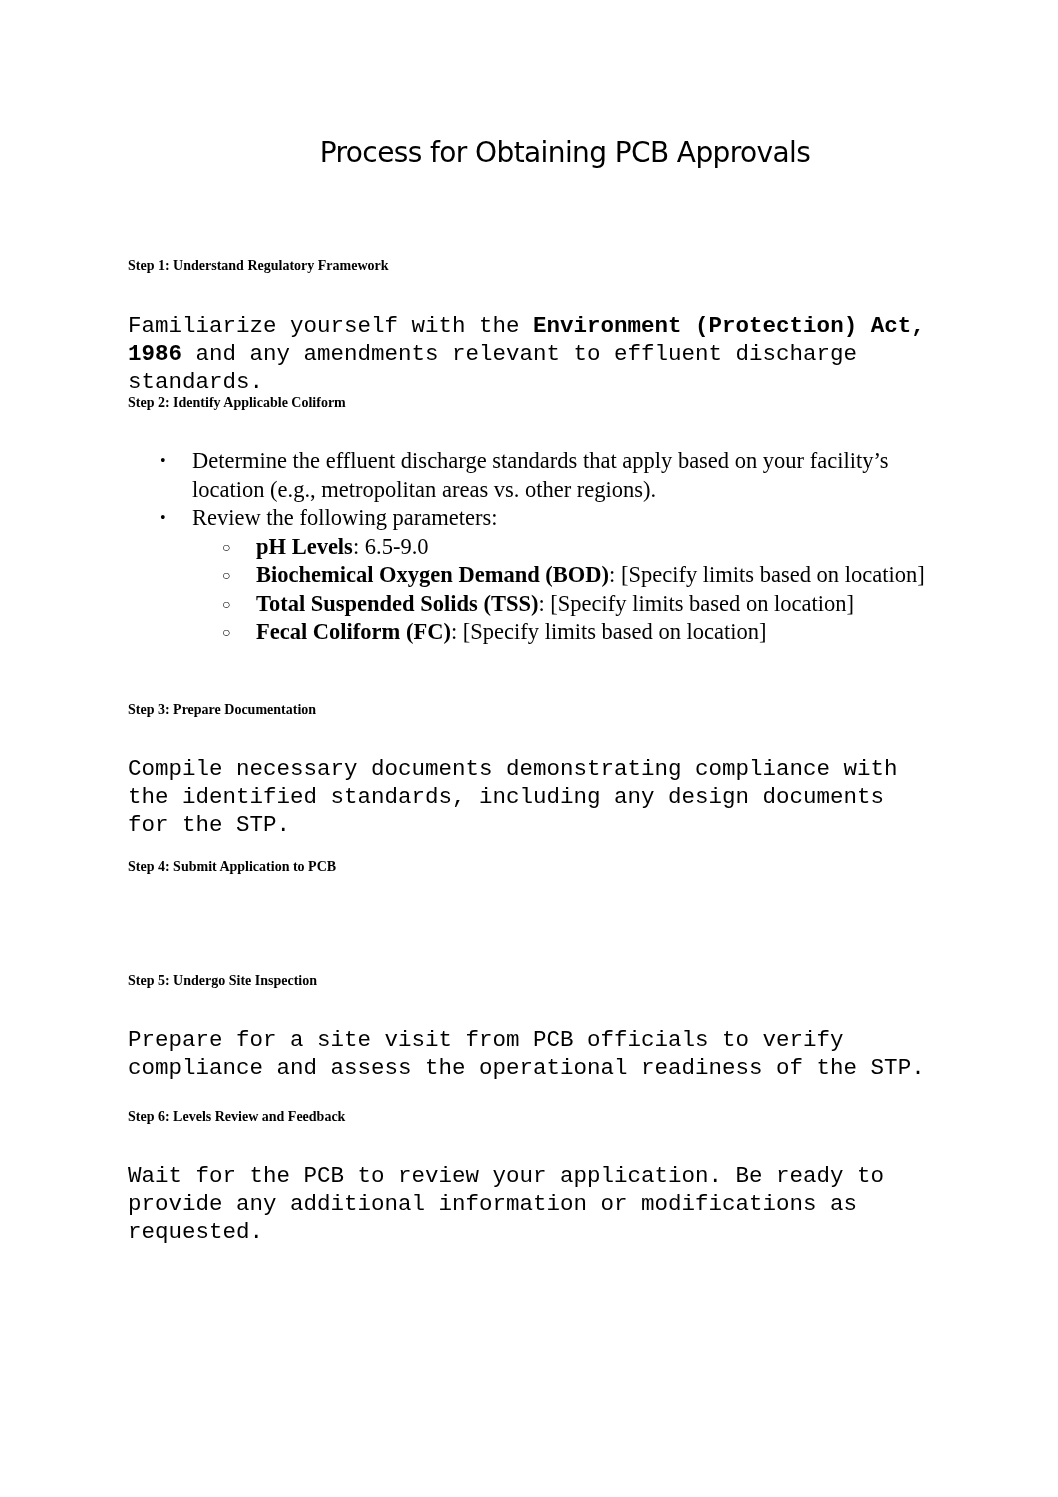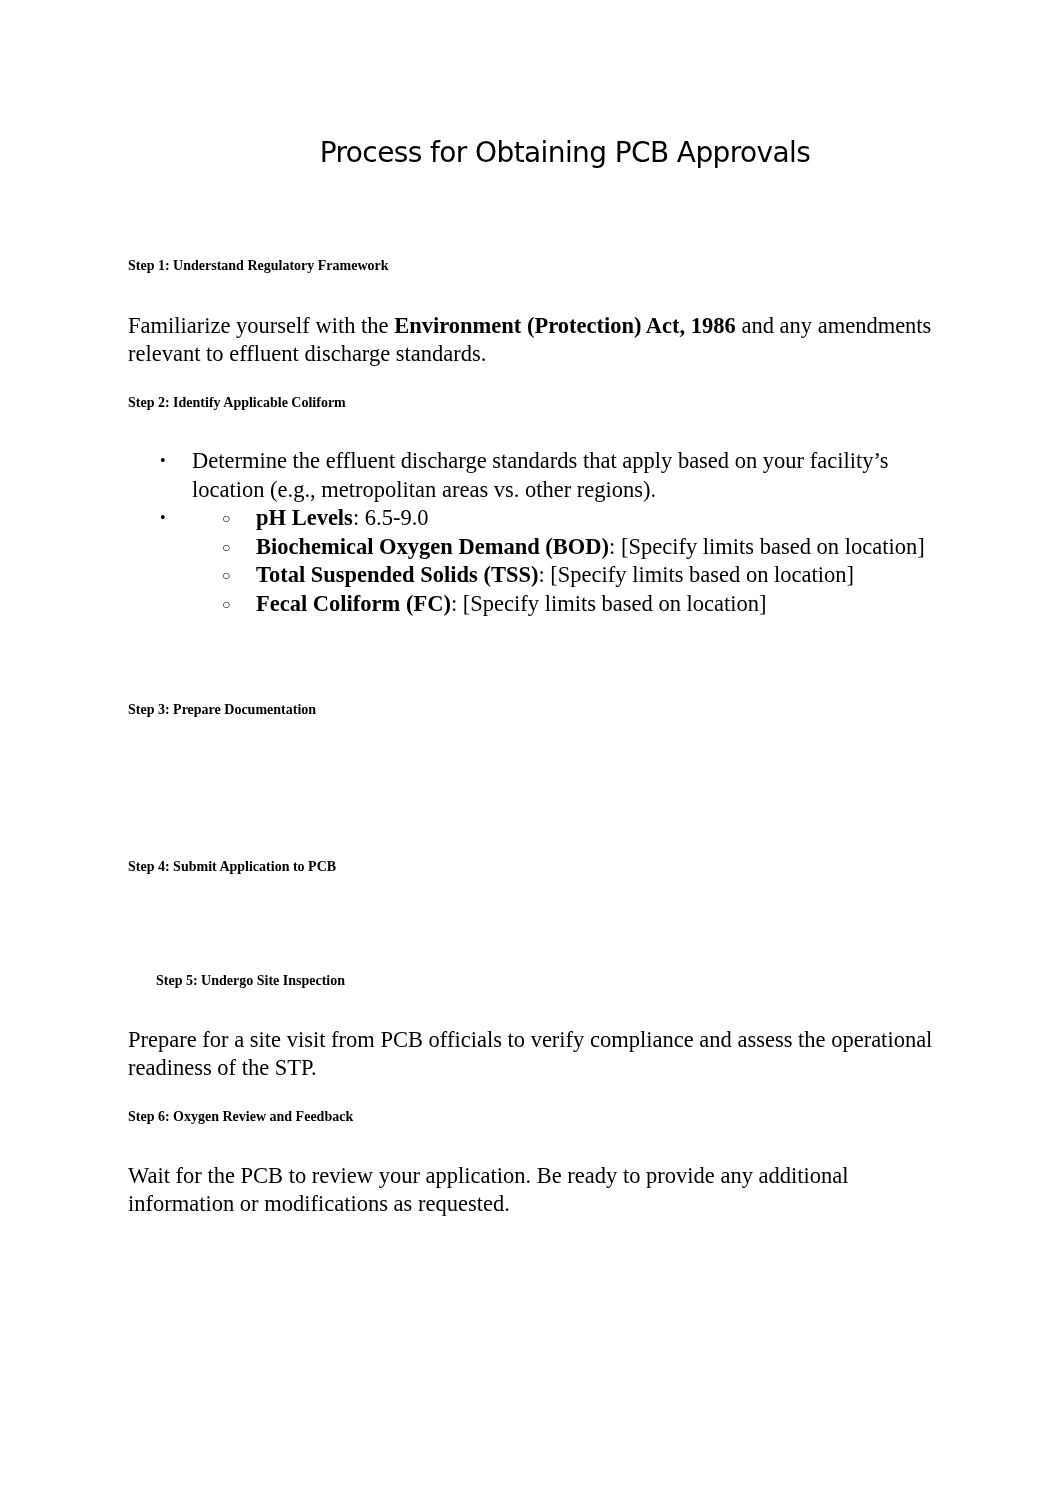--- a/index.html
+++ b/index.html
@@ -8,21 +8,21 @@
   .title {
     position: absolute; left: 0; top: 136px; width: 1058px; text-align: center;
     font-family: "DejaVu Sans", sans-serif; font-size: 28px; font-weight: normal;
     letter-spacing: -0.6px; margin: 0; padding-left: 36px;
   }
   .heading {
     position: absolute; left: 128px; font-family: "Liberation Serif", serif;
     font-size: 14px; font-weight: bold; margin: 0; white-space: nowrap;
   }
   .para {
-    position: absolute; left: 128px; width: 810px; font-family: Liberation Serif, serif;
+    position: absolute; left: 128px; width: 810px; font-family: Liberation Mono, monospace;
     font-size: 22.5px; line-height: 28px; margin: 0;
   }
   .para b { font-weight: bold; }
   .list { position: absolute; left: 128px; width: 810px; margin: 0; padding: 0; list-style: none;
     font-family: "Liberation Serif", serif; font-size: 22.5px; line-height: 28.5px; }
   .list li { position: relative; padding-left: 64px; }
   .bullet { position: absolute; left: 32px; top: 0; font-size: 16px; }
   .sublist { list-style: none; margin: 0; padding: 0; }
   .sublist li { position: relative; padding-left: 64px; }
   .circle { position: absolute; left: 30px; top: 1px; font-size: 14px; }
@@ -38,20 +38,21 @@
   <p class="para" style="top:312px;"><span>Familiarize yourself with the </span><b>Environment (Protection) Act, 1986</b><span> and any amendments relevant to effluent discharge standards.</span></p>
 
   <h2 class="heading" style="top:395px;">Step 2: Identify Applicable Coliform</h2>
   <ul class="list" style="top:447px;">
     <li>
       <span class="bullet">•</span>
       <span>Determine the effluent discharge standards that apply based on your facility’s location (e.g., metropolitan areas vs. other regions).</span>
     </li>
     <li>
       <span class="bullet">•</span>
+      <span>Review the following parameters:</span>
       <ul class="sublist" style="margin-left:0;">
         <li>
           <span class="circle">○</span>
           <b>pH Levels</b><span>: 6.5-9.0</span>
         </li>
         <li>
           <span class="circle">○</span>
           <b>Biochemical Oxygen Demand (BOD)</b><span>: [Specify limits based on location]</span>
         </li>
         <li>
@@ -60,22 +61,23 @@
         </li>
         <li>
           <span class="circle">○</span>
           <b>Fecal Coliform (FC)</b><span>: [Specify limits based on location]</span>
         </li>
       </ul>
     </li>
   </ul>
 
   <h2 class="heading" style="top:702px;">Step 3: Prepare Documentation</h2>
+  <p class="para" style="top:755px;">Compile necessary documents demonstrating compliance with the identified standards, including any design documents for the STP.</p>
 
   <h2 class="heading" style="top:838px;margin-top:21px;">Step 4: Submit Application to PCB</h2>
 
-  <h2 class="heading" style="top:973px;margin-left:28px;">Step 5: Undergo Site Inspection</h2>
+  <h2 class="heading" style="top:973px;">Step 5: Undergo Site Inspection</h2>
   <p class="para" style="top:1026px;">Prepare for a site visit from PCB officials to verify compliance and assess the operational readiness of the STP.</p>
 
-  <h2 class="heading" style="top:1109px;">Step 6: Oxygen Review and Feedback</h2>
+  <h2 class="heading" style="top:1109px;">Step 6: Levels Review and Feedback</h2>
   <p class="para" style="top:1162px;">Wait for the PCB to review your application. Be ready to provide any additional information or modifications as requested.</p>
 
 </div>
 
 </body></html>

